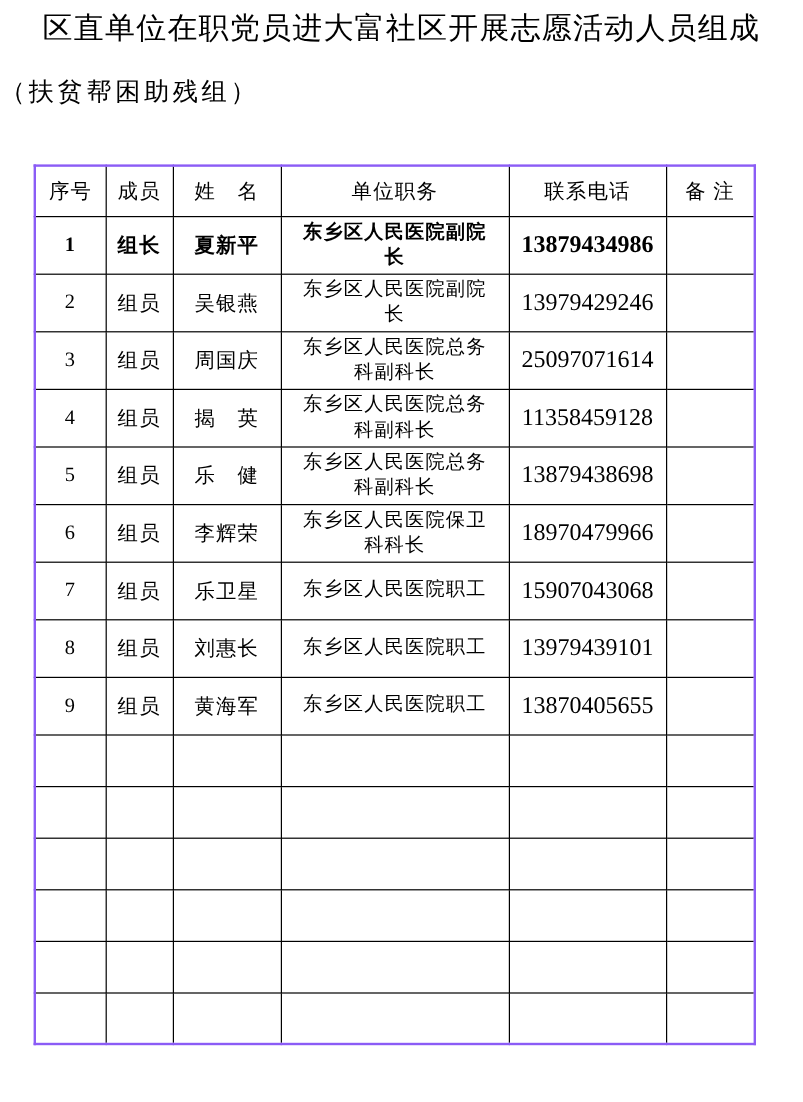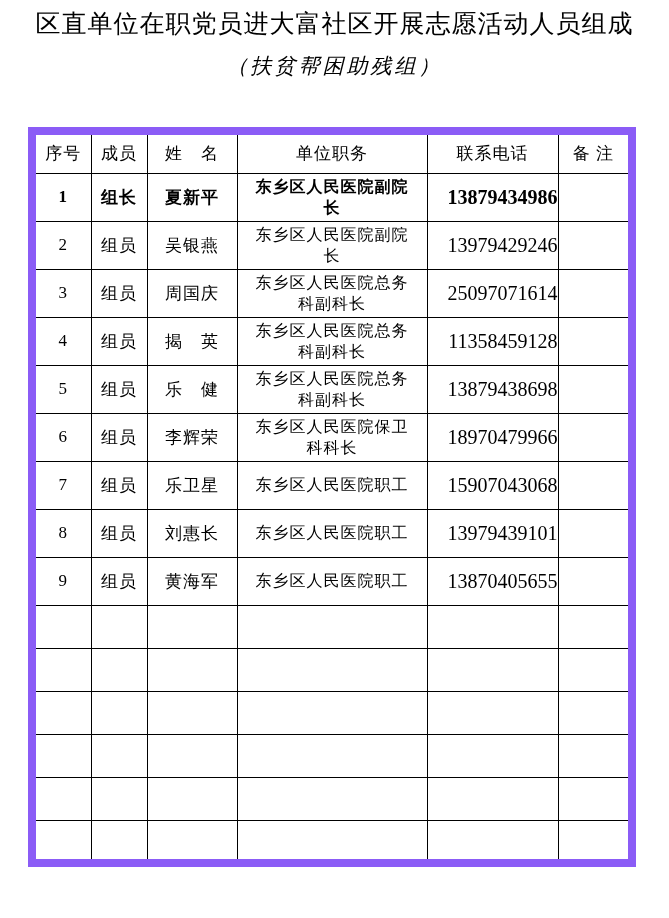--- a/index.html
+++ b/index.html
@@ -13,34 +13,32 @@
 
   .title {
     text-align: center;
     margin-top: 7px;
     font-size: 25px;
     font-weight: normal;
     letter-spacing: 1px;
     white-space: nowrap;
   }
   .subtitle {
-    text-align: center;
-    margin-top: 12px;
+    margin-top: 22px;
     font-size: 21px;
     font-weight: normal;
     letter-spacing: 3px;
-    font-style: italic;
   }
 
   table.roster {
     border-collapse: collapse;
     table-layout: fixed;
     width: 600px;
     margin: 47px 0 0 28px;
-    border: 8px solid #8b5cf6;
+    border: 2px solid #8b5cf6;
   }
   th, td {
     border: 1px solid #000;
     text-align: center;
     vertical-align: middle;
     font-weight: normal;
     overflow: hidden;
   }
   thead tr { height: 42px; }
   tbody tr.data-row { height: 48px; }
@@ -50,21 +48,20 @@
     font-size: 17px;
     letter-spacing: 1px;
   }
   td {
     font-size: 17px;
     letter-spacing: 1px;
   }
   td.col-phone {
     font-size: 20px;
     letter-spacing: 0;
-    text-align: right;
   }
   td.col-position {
     font-size: 16px;
     line-height: 1.32;
     padding: 2px 12px;
   }
   tr.bold-row td { font-weight: bold; }
 
   col.c-no       { width: 59px; }
   col.c-role     { width: 56px; }

